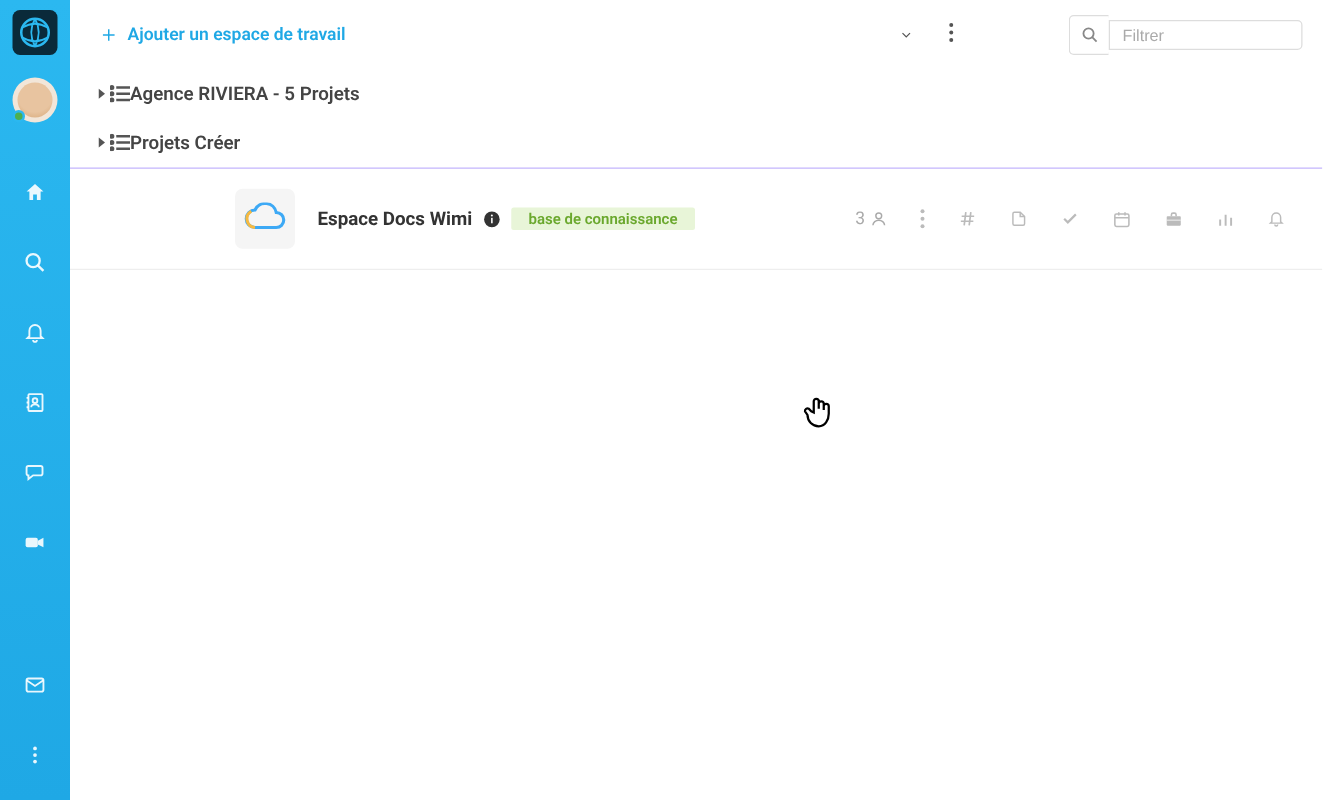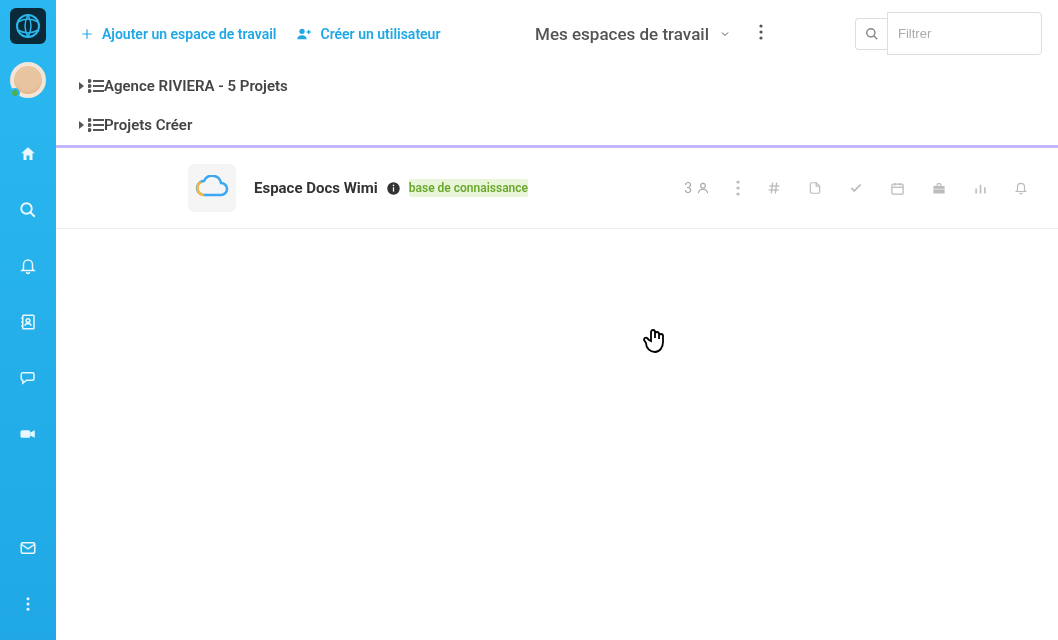--- a/index.html
+++ b/index.html
@@ -144,21 +144,21 @@
       border-right: none;
       border-radius: 4px 0 0 4px;
       display: flex;
       align-items: center;
       justify-content: center;
       color: #888;
       background: #fff;
       cursor: pointer;
     }
     .search-input {
-      height: 43px;
+      height: 24px;
       border: 1px solid #ddd;
       border-radius: 0 4px 4px 0;
       padding: 0 10px;
       font-size: 13px;
       width: 155px;
       outline: none;
       color: #555;
     }
     .search-input::placeholder {
       color: #aaa;
@@ -189,21 +189,21 @@
     }
     .category-title {
       font-weight: 600;
       color: #444;
       font-size: 15px;
     }
     .workspace-row {
       display: flex;
       align-items: center;
       padding: 16px 20px 16px 132px;
-      border-top: 3px solid #c4b5fd;
+      border-top: 1px solid #c4b5fd;
       border-bottom: 1px solid #eee;
       gap: 18px;
     }
     .ws-thumb {
       width: 48px;
       height: 48px;
       border-radius: 6px;
       background: #f5f5f5;
       display: flex;
       align-items: center;
@@ -222,21 +222,21 @@
     }
     .ws-info-ic {
       color: #333;
       display: inline-flex;
     }
     .ws-tag {
       background: #e8f5d8;
       color: #6aa82d;
       font-size: 12px;
       font-weight: 600;
-      padding: 2px 0;
+      padding: 2px 14px;
       border-radius: 2px;
     }
     .ws-spacer {
       flex: 1;
     }
     .ws-actions {
       display: flex;
       align-items: center;
       gap: 26px;
       color: #bbb;
@@ -339,31 +339,22 @@
 
   <div class="main">
 
     <div class="topbar">
       <div class="topbar-btn">
         <svg width="14" height="14" viewBox="0 0 24 24" fill="currentColor">
             <path d="M11 4h2v7h7v2h-7v7h-2v-7H4v-2h7z"></path>
           </svg>
         <span>Ajouter un espace de travail</span>
       </div>
-      <div class="topbar-btn">
-        <svg width="16" height="16" viewBox="0 0 24 24" fill="currentColor">
-            <circle cx="9" cy="8" r="4"></circle>
-            <path d="M2 20c0-4 3-6 7-6s7 2 7 6z"></path>
-            <path d="M18 6h2v2h2v2h-2v2h-2v-2h-2V8h2z"></path>
-          </svg>
-        <span>Créer un utilisateur</span>
-      </div>
       <div class="topbar-center"></div>
       <div class="workspace-dropdown">
-        <span>Mes espaces de travail</span>
         <svg width="12" height="12" viewBox="0 0 24 24" fill="none" stroke="currentColor" stroke-width="2">
             <path d="M6 9l6 6 6-6"></path>
           </svg>
       </div>
       <div class="topbar-kebab">
         <svg width="4" height="16" viewBox="0 0 4 16" fill="currentColor">
             <circle cx="2" cy="2" r="1.6"></circle>
             <circle cx="2" cy="8" r="1.6"></circle>
             <circle cx="2" cy="14" r="1.6"></circle>
           </svg>

